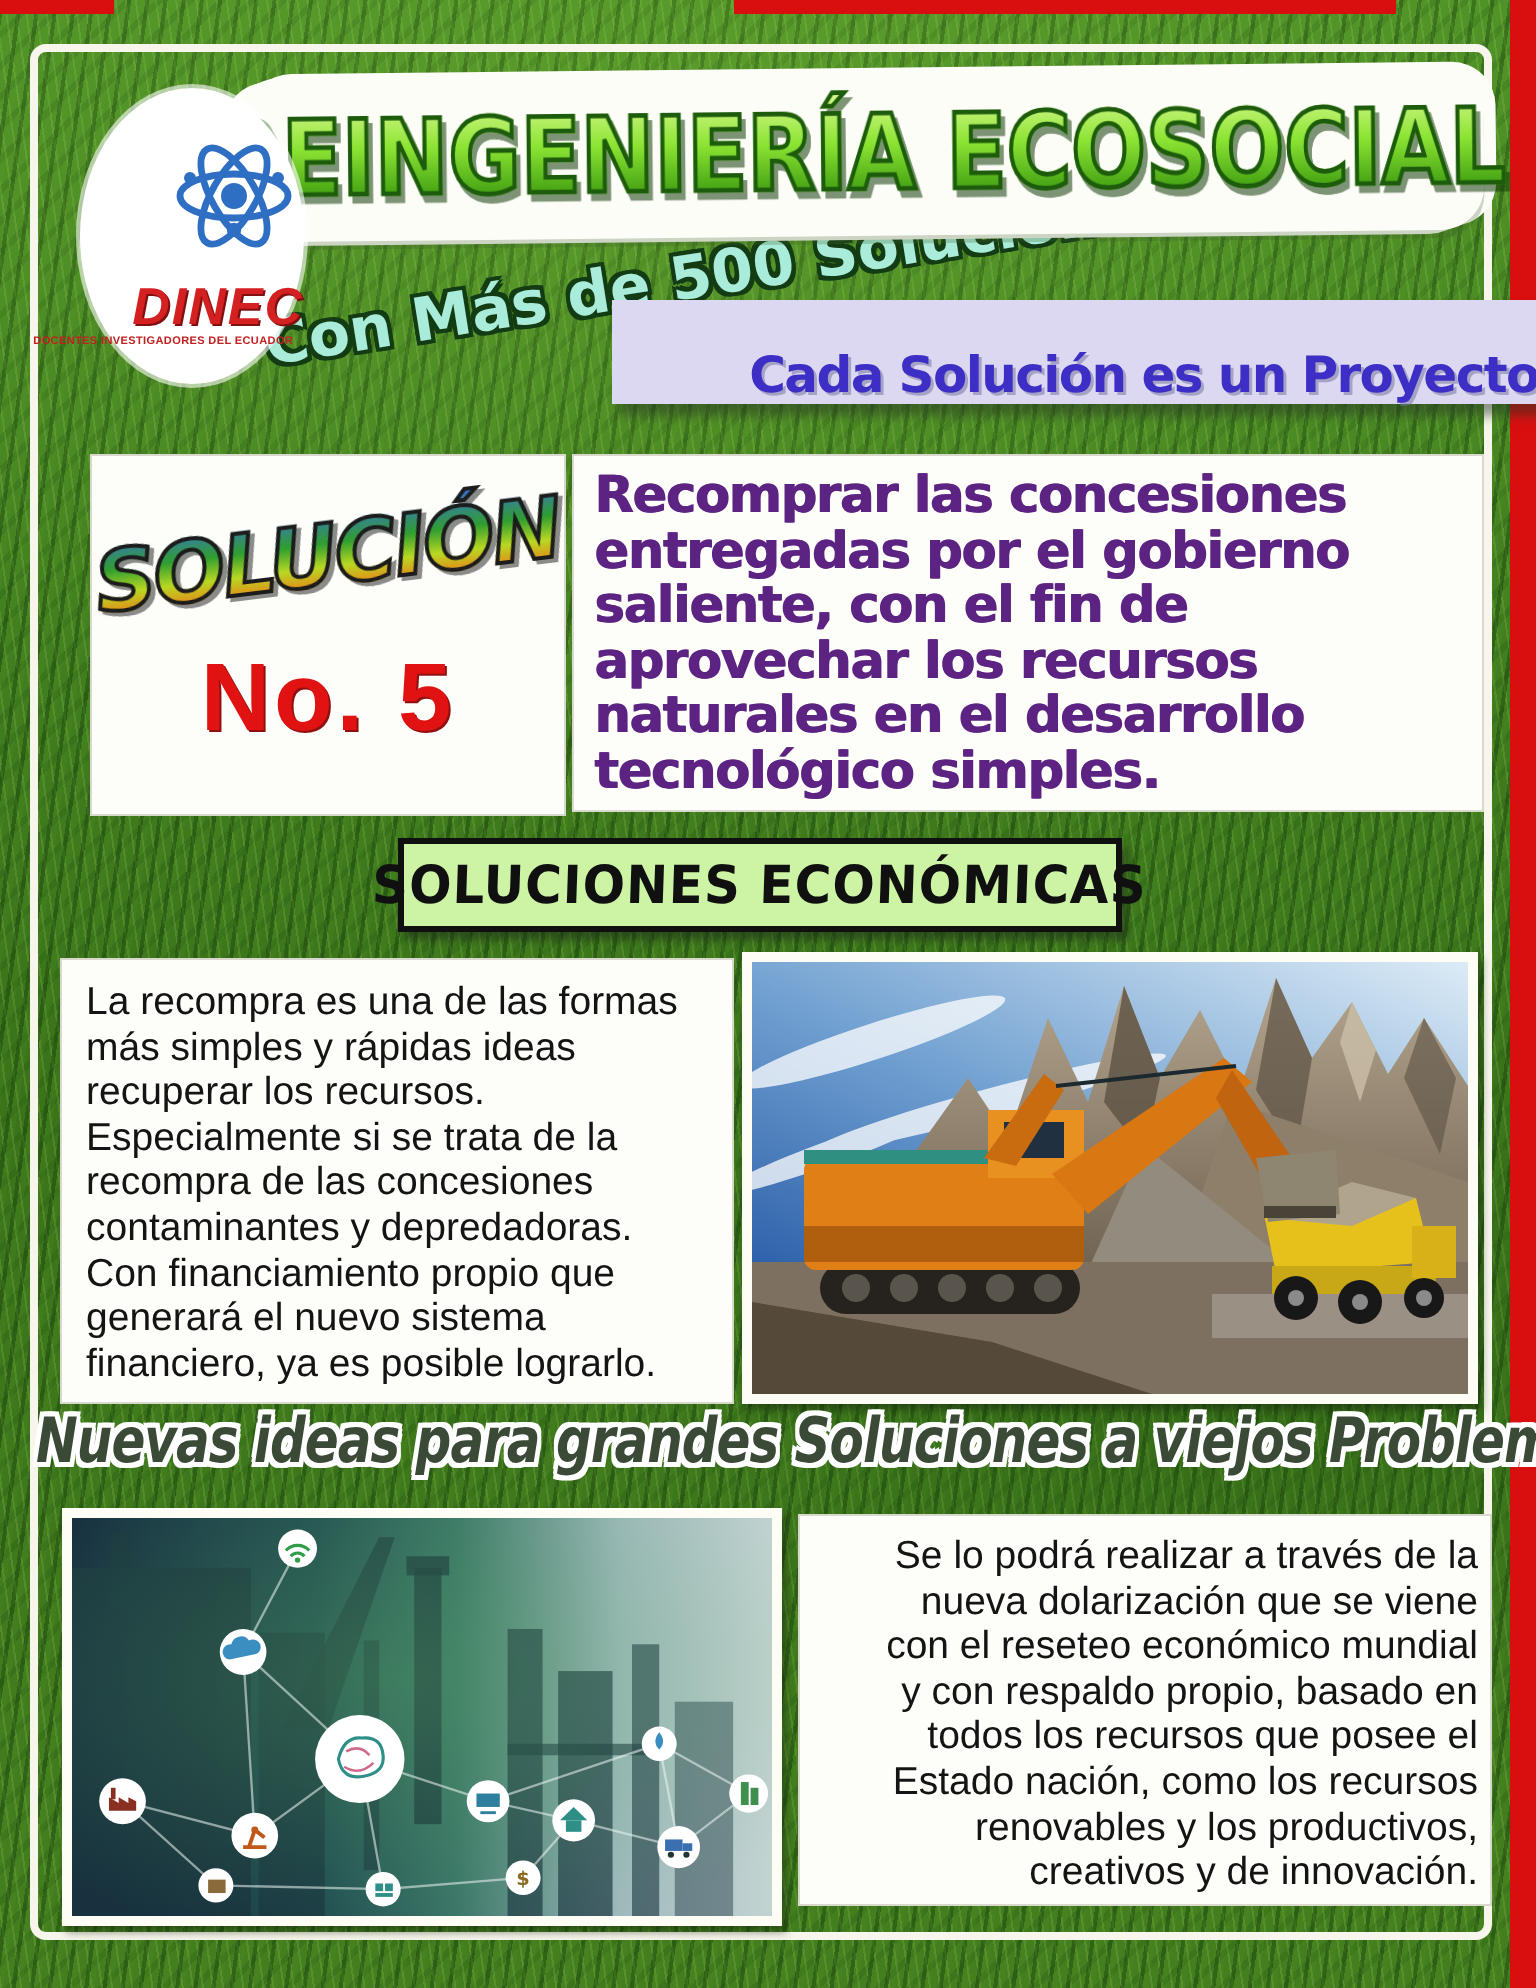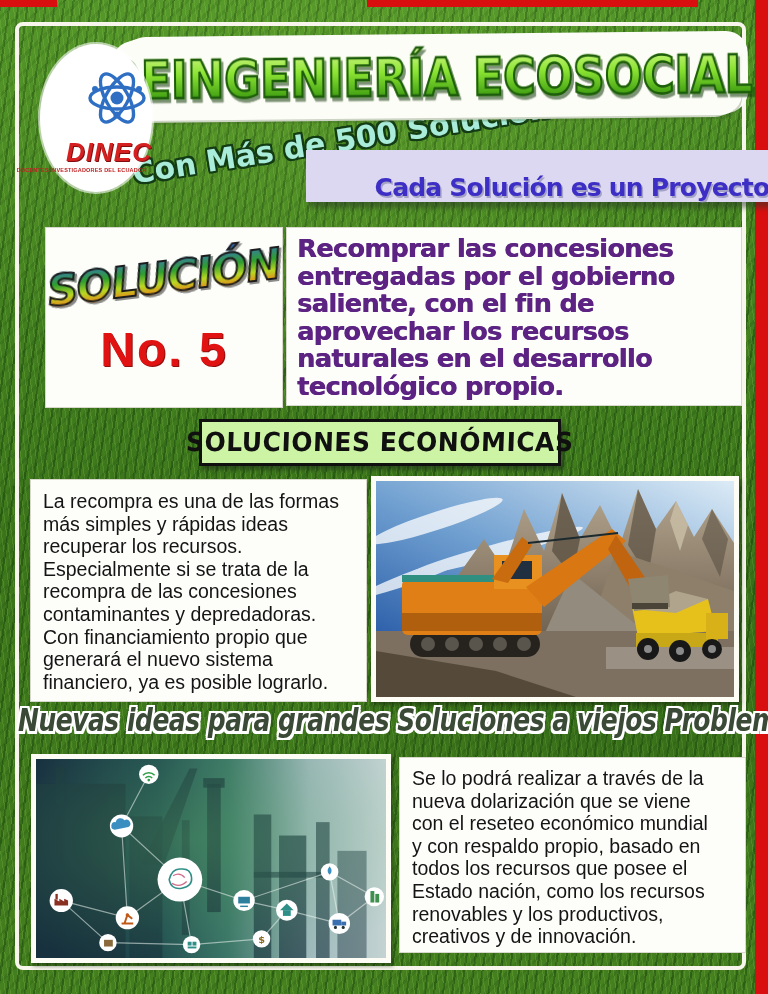--- a/index.html
+++ b/index.html
@@ -76,21 +76,21 @@
 
   
   .badge{left:199px;top:419px;width:362px;height:47px;background:#cdf4a4;border:3px solid #101010;box-sizing:border-box;
     display:flex;align-items:center;justify-content:center;z-index:2;box-shadow:3px 4px 4px rgba(30,45,25,.55);}
   .badge-text{font-family:"DejaVu Sans",sans-serif;font-weight:bold;font-size:25px;letter-spacing:.5px;color:#101010;white-space:nowrap;
     transform:scaleY(1.05) skewX(-2deg);}
 
   
   .para-box{background:#fdfdfa;border:1px solid #d8d8cc;box-sizing:border-box;z-index:2;}
   .left-para-box{left:30px;top:479px;width:337px;height:223px;padding:10px 8px 0 12px;}
-  .right-para-box{left:399px;top:757px;width:347px;height:196px;padding:9px 6px 0 12px;}
+  .right-para-box{left:399px;top:757px;width:347px;height:196px;padding:9px 6px 0 12px;text-align:right;}
   .para-text{font-family:"Liberation Sans",sans-serif;font-size:19.5px;line-height:22.6px;color:#141414;white-space:pre-line;}
 
   
   .photo{border:5px solid #fdfdf6;box-sizing:border-box;z-index:2;background:#8aa;box-shadow:2px 3px 4px rgba(20,35,12,.5);}
   .mining-photo{left:371px;top:476px;width:368px;height:226px;}
   .industry-photo{left:31px;top:754px;width:360px;height:209px;}
   .photo svg{display:block;width:100%;height:100%;}
 
   
   .banner{left:18px;top:706px;width:732px;text-align:center;z-index:3;
@@ -140,21 +140,21 @@
     <span class="solution-word">SOLUCIÓN</span>
     <span class="solution-num">No. 5</span>
   </div>
 
   <div class="abs headline-box">
     <div class="headline-text">Recomprar las concesiones
 entregadas por el gobierno
 saliente, con el fin de
 aprovechar los recursos
 naturales en el desarrollo
-tecnológico propio.</div>
+tecnológico simples.</div>
   </div>
 
   <div class="abs badge">
     <span class="badge-text">SOLUCIONES ECONÓMICAS</span>
   </div>
 
   <div class="abs para-box left-para-box">
     <div class="para-text">La recompra es una de las formas
 más simples y rápidas ideas
 recuperar los recursos.

